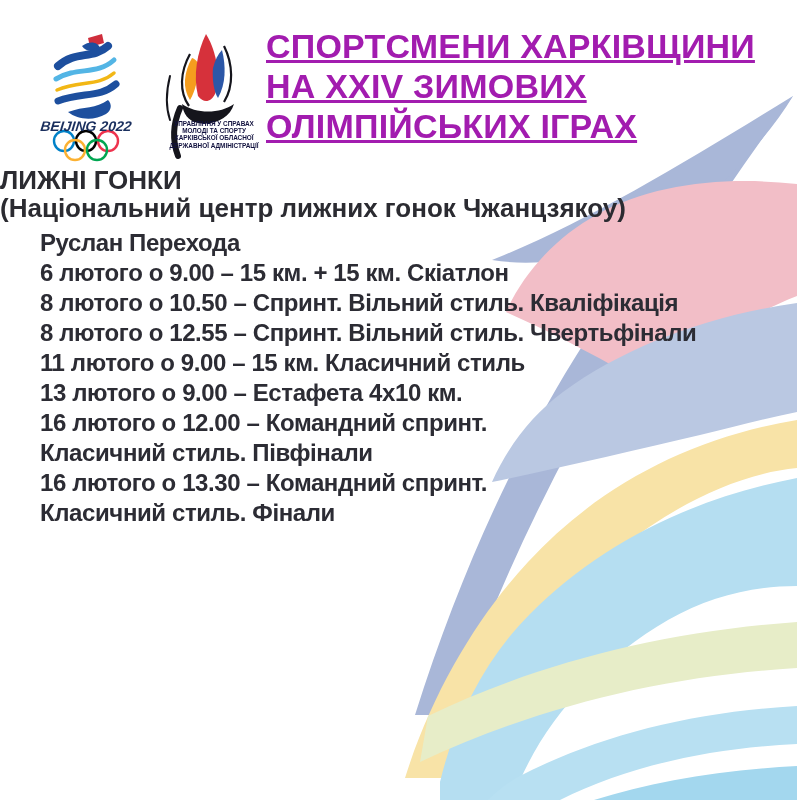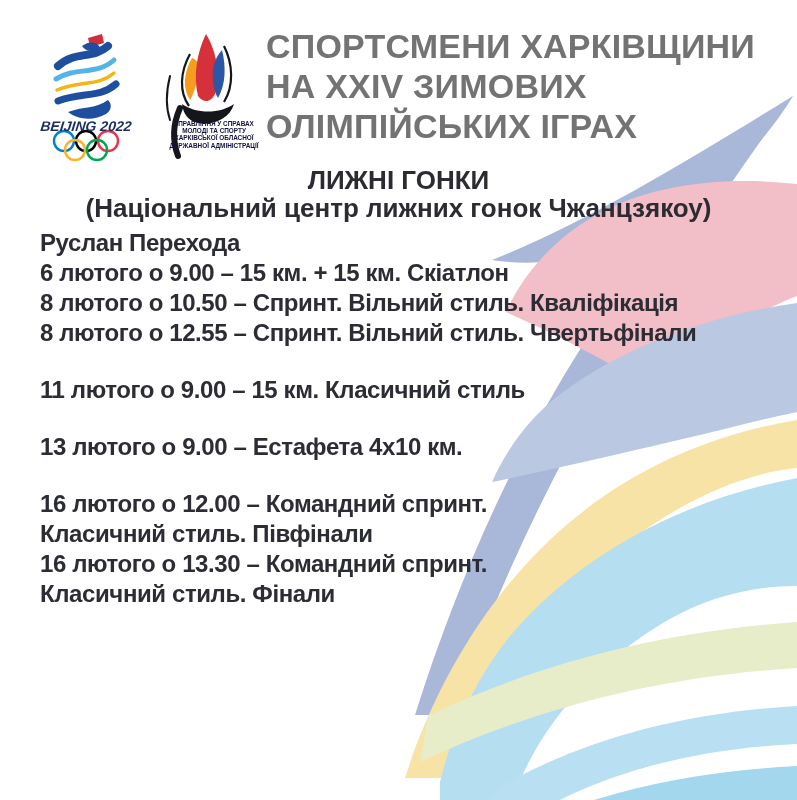--- a/index.html
+++ b/index.html
@@ -26,38 +26,38 @@
   .dept-text{
     position:absolute;left:20px;top:100px;width:92px;
     font-size:6.4px;line-height:7.2px;font-weight:bold;color:#12123f;
     text-align:center;
   }
 
   
   .title{
     position:absolute;left:266px;top:26px;width:520px;
     font-size:34px;line-height:40px;font-weight:bold;letter-spacing:0.2px;
-    color:#737373;white-space:nowrap;
+    color:#a21caf;white-space:nowrap;text-decoration:underline;
   }
 
   
   .subtitle{
-    position:absolute;left:0;top:166px;width:797px;text-align:center;
+    position:absolute;left:0;top:166px;width:797px;
     font-size:26px;line-height:28px;font-weight:bold;color:#2b2b31;
     white-space:nowrap;
   }
 
   
   .schedule{
     position:absolute;left:40px;top:228px;width:757px;
     font-size:24px;line-height:30px;font-weight:bold;letter-spacing:-0.4px;
     color:#2c2c34;
   }
   .schedule p{margin:0;white-space:nowrap;}
-  .gap{margin-top:27px;}
+  .gap{}
 </style>
 </head>
 <body>
 
 <div class="poster">
 
   <svg class="bg" viewBox="0 0 797 800" aria-hidden="true">
     <path d="M793 96 C640 230 505 430 415 715 L452 715 C538 470 668 268 793 96 Z" fill="#a9b7d8"></path>
     <path d="M793 96 C692 158 588 222 492 260 C577 274 678 232 737 168 C760 142 779 120 793 96 Z" fill="#a9b7d8"></path>
     <path d="M797 184 C725 176 652 184 598 214 C556 237 524 272 506 312 C556 334 608 362 652 388 C700 348 746 316 797 296 Z" fill="#f2bec7"></path>

